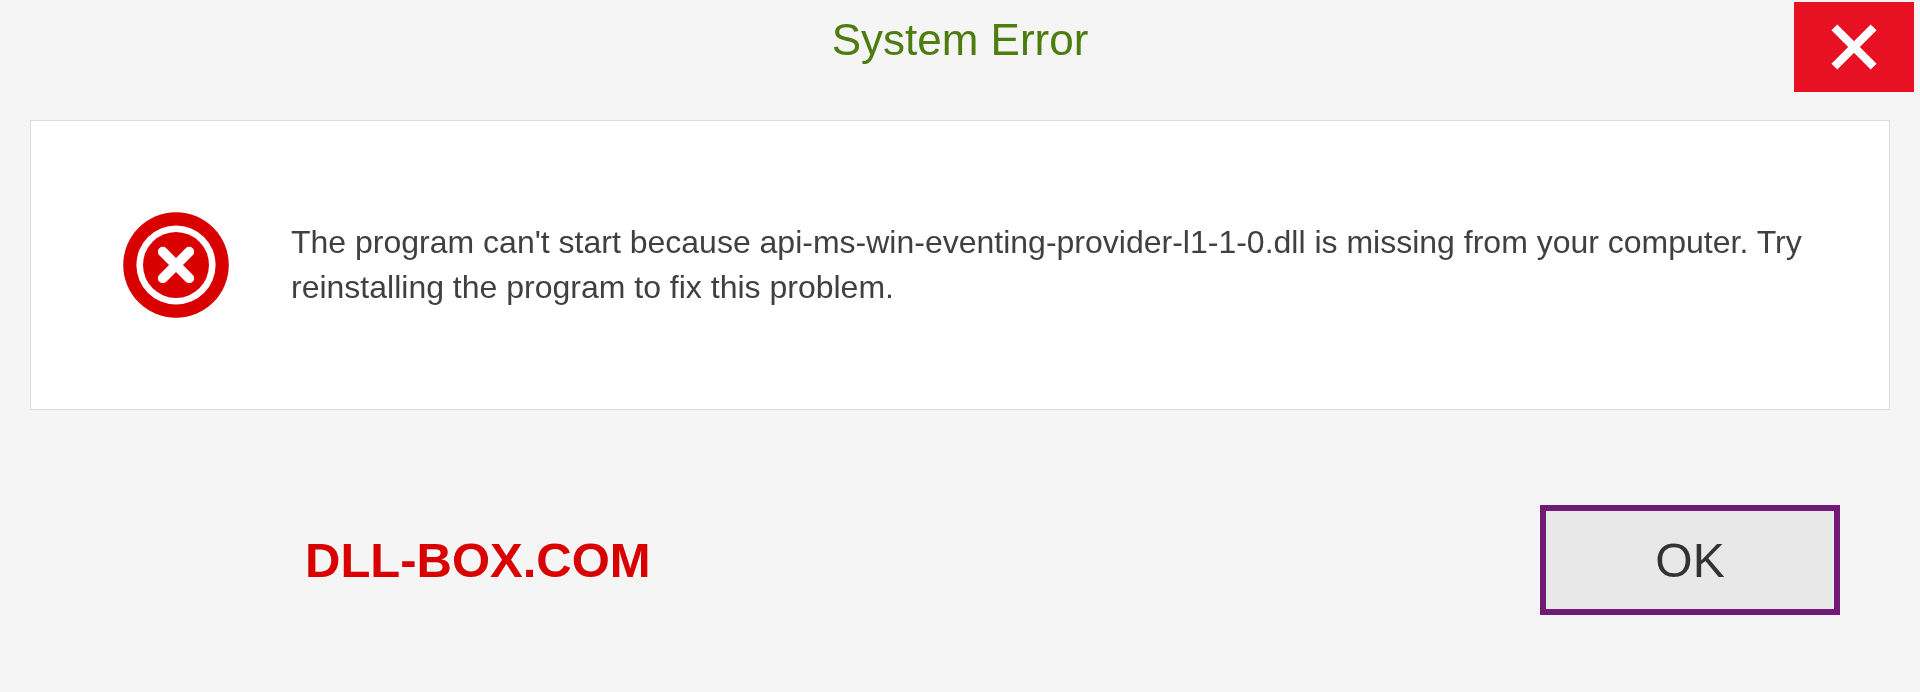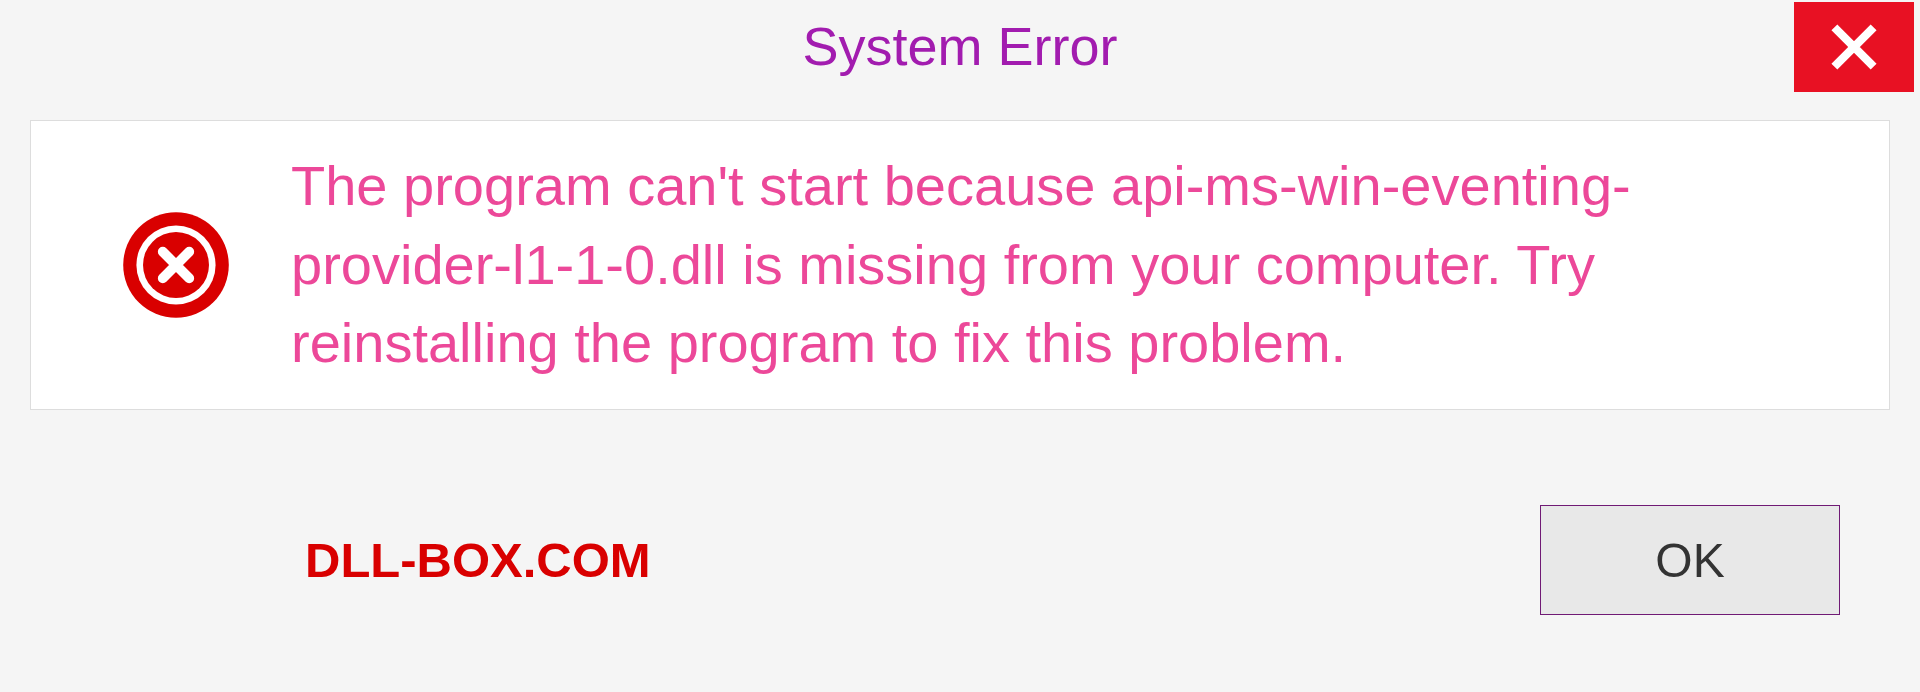--- a/index.html
+++ b/index.html
@@ -17,23 +17,23 @@
     }
     .titlebar {
       display: flex;
       align-items: flex-start;
       justify-content: center;
       height: 120px;
       position: relative;
       padding-top: 15px;
     }
     .title {
-      font-size: 54px;
+      font-size: 44px;
       font-weight: 400;
-      color: #a21caf;
+      color: #4d7c0f;
     }
     .close-btn {
       position: absolute;
       right: 6px;
       top: 2px;
       width: 120px;
       height: 90px;
       background: #e81123;
       display: flex;
       align-items: center;
@@ -53,23 +53,23 @@
       align-items: center;
       gap: 60px;
       height: 290px;
     }
     .error-icon {
       flex-shrink: 0;
       width: 110px;
       height: 110px;
     }
     .message {
-      font-size: 56px;
+      font-size: 32px;
       line-height: 1.4;
-      color: #ec4899;
+      color: #404040;
       font-weight: 400;
     }
     .footer {
       margin: 30px 30px 0 30px;
       height: 240px;
       display: flex;
       align-items: center;
       justify-content: space-between;
       padding: 0 50px 0 275px;
       position: relative;
@@ -78,21 +78,21 @@
       font-size: 49px;
       font-weight: 900;
       color: #d90000;
       letter-spacing: 0px;
       font-family: Arial, sans-serif;
     }
     .ok-btn {
       width: 300px;
       height: 110px;
       background: #e8e8e8;
-      border: 1px solid #701a75;
+      border: 6px solid #701a75;
       font-size: 48px;
       color: #333;
       display: flex;
       align-items: center;
       justify-content: center;
       cursor: pointer;
       font-family: "Segoe UI", Tahoma, Arial, sans-serif;
     }
   </style>
 </head>

